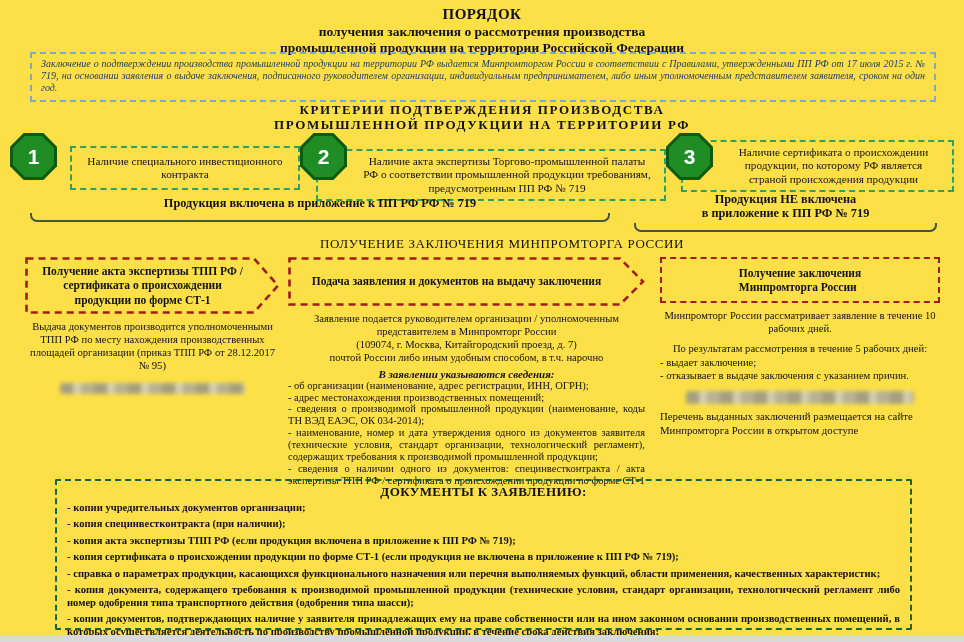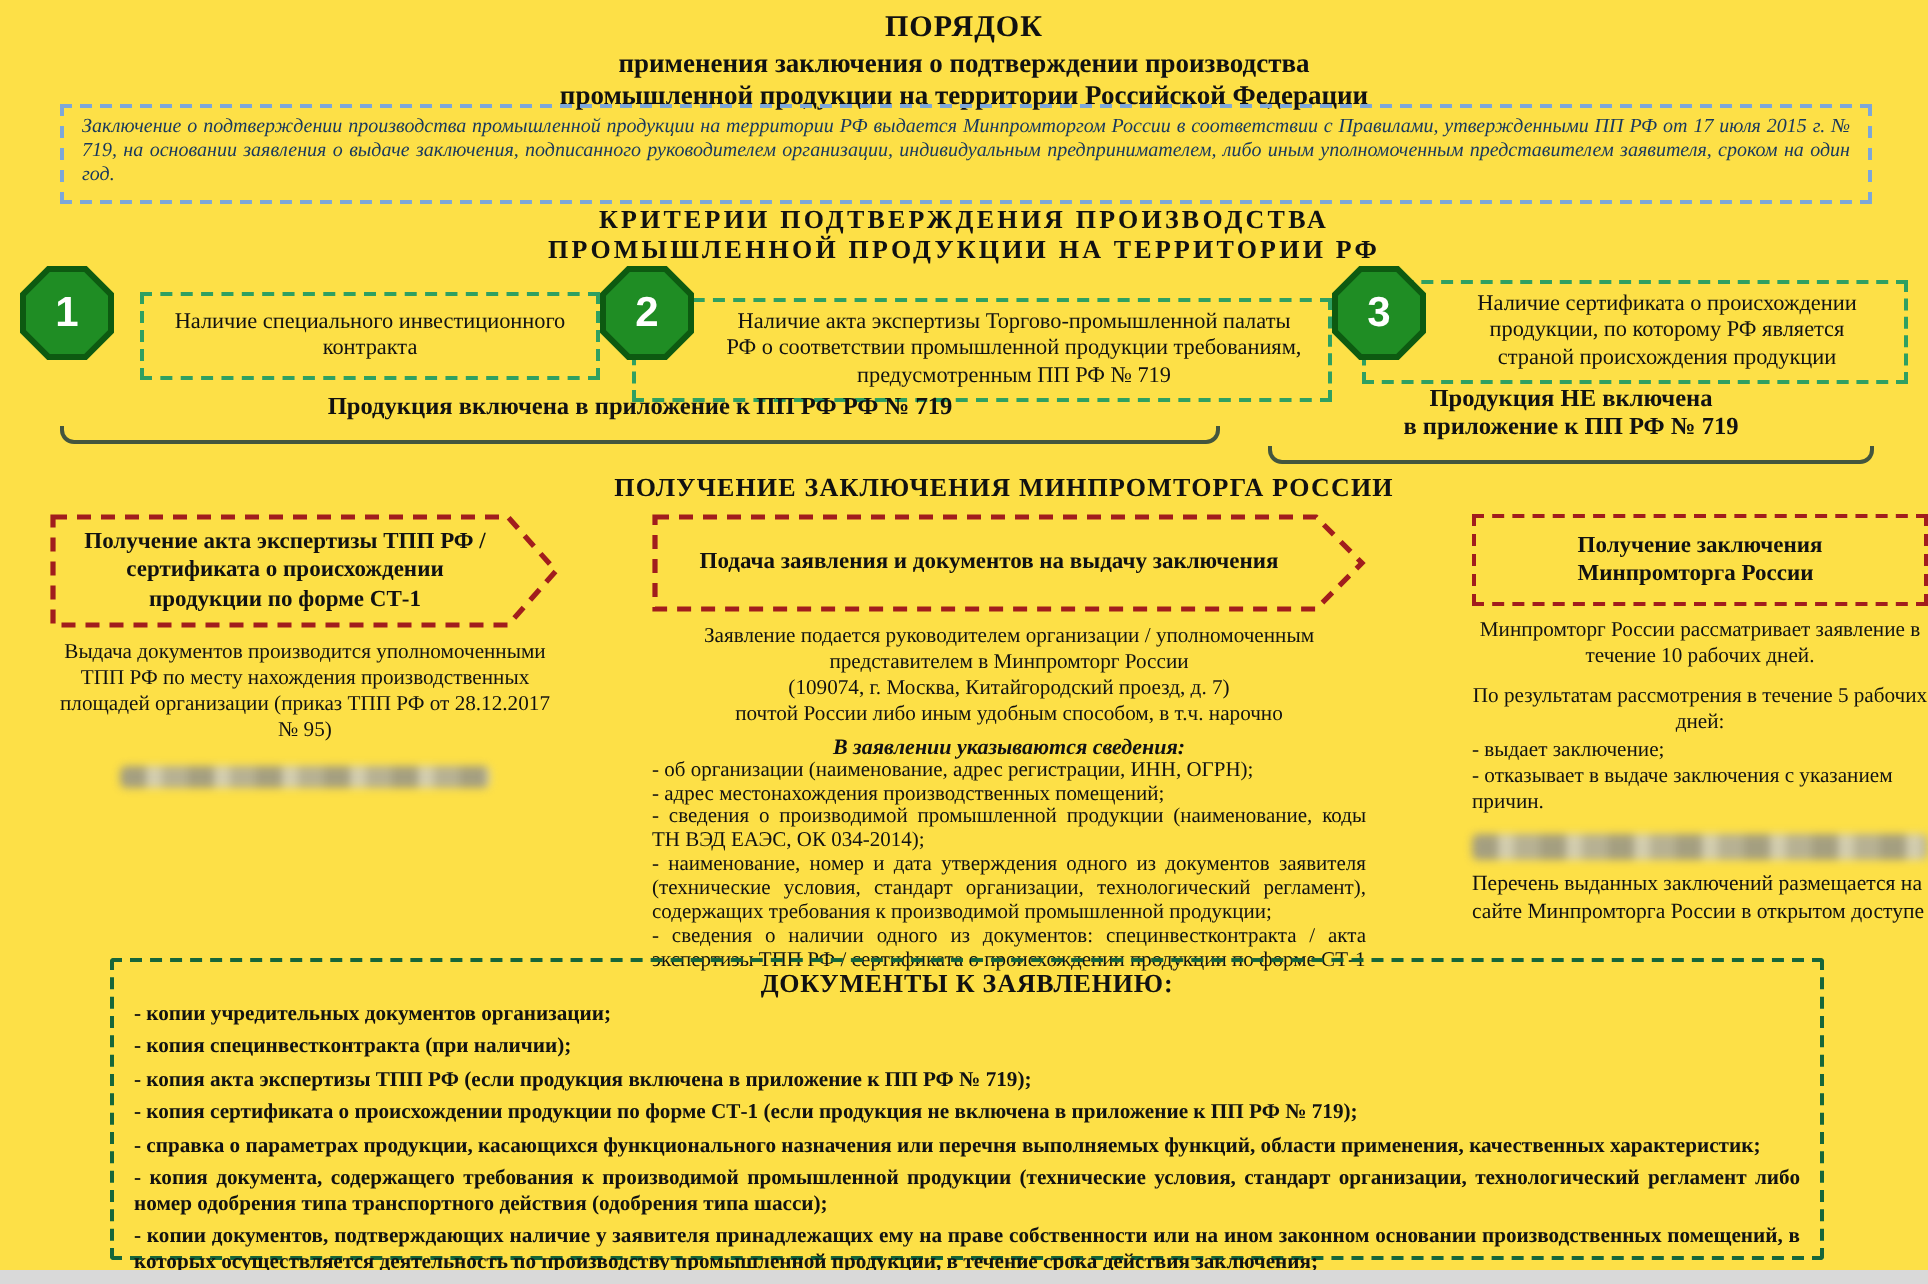--- a/index.html
+++ b/index.html
@@ -37,22 +37,22 @@
 
   
   .bracket-group { position:absolute; display:flex; flex-direction:column; justify-content:flex-end; }
   .bg-left  { top:196px; left:30px;  width:580px; }
   .bg-right { top:192px; left:634px; width:303px; }
   .bracket-text { text-align:center; font-weight:bold; font-size:12.3px; line-height:1.15; color:#111; }
   .bracket-line { margin-top:3px; height:9px; border-left:2px solid #44563e; border-right:2px solid #44563e;
      border-bottom:2px solid #44563e; border-radius:0 0 7px 7px; }
 
   
-  .process-heading { position:absolute; top:236px; left:0; right:0; text-align:center; font-weight:bold; font-size:13px; letter-spacing:.6px;padding-left:40px; }
-  .process-row { position:absolute; top:257px; left:25px; width:915px; display:flex;gap:38px; }
+  .process-heading { position:absolute; top:236px; left:0; right:0; text-align:center; font-weight:normal; font-size:13px; letter-spacing:.6px;padding-left:40px; }
+  .process-row { position:absolute; top:257px; left:25px; width:915px; display:flex; }
   .proc-col { position:relative; }
   .pc1 { width:255px; margin-right:8px; }
   .pc2 { width:357px; margin-right:15px; }
   .pc3 { width:280px; }
   .arrow-wrap { position:relative; width:100%; }
   .arrow-wrap svg { display:block; }
   .arrow-title { position:absolute; inset:0; display:flex; align-items:center; justify-content:center;
      text-align:center; font-weight:bold; font-size:11.5px; line-height:1.22; padding:2px 30px 2px 10px; }
   .plain-red-box { border:2.5px dashed #a11d1d; min-height:46px; display:flex; align-items:center; justify-content:center;
      text-align:left; font-weight:bold; font-size:11.5px; line-height:1.25; padding:4px 8px; }
@@ -76,21 +76,21 @@
 
   .footer-strip { position:absolute; left:0; right:0; bottom:0; height:7px; background:#d9d9d9; }
 </style>
 </head>
 <body>
 
 <div class="page">
 
   <div class="title-block">
     <div class="title-main">ПОРЯДОК</div>
-    <div class="title-sub">применения заключения о подтверждении производства</div>
+    <div class="title-sub">получения заключения о рассмотрения производства</div>
     <div class="title-sub">промышленной продукции на территории Российской Федерации</div>
   </div>
 
   <div class="intro-box">
     <div class="intro-text">Заключение о подтверждении производства промышленной продукции на территории РФ выдается Минпромторгом России в соответствии с Правилами, утвержденными ПП РФ от 17 июля 2015 г. № 719, на основании заявления о выдаче заключения, подписанного руководителем организации, индивидуальным предпринимателем, либо иным уполномоченным представителем заявителя, сроком на один год.</div>
   </div>
 
   <div class="criteria-heading">
     <div>КРИТЕРИИ ПОДТВЕРЖДЕНИЯ ПРОИЗВОДСТВА</div>
     <div>ПРОМЫШЛЕННОЙ ПРОДУКЦИИ НА ТЕРРИТОРИИ РФ</div>

